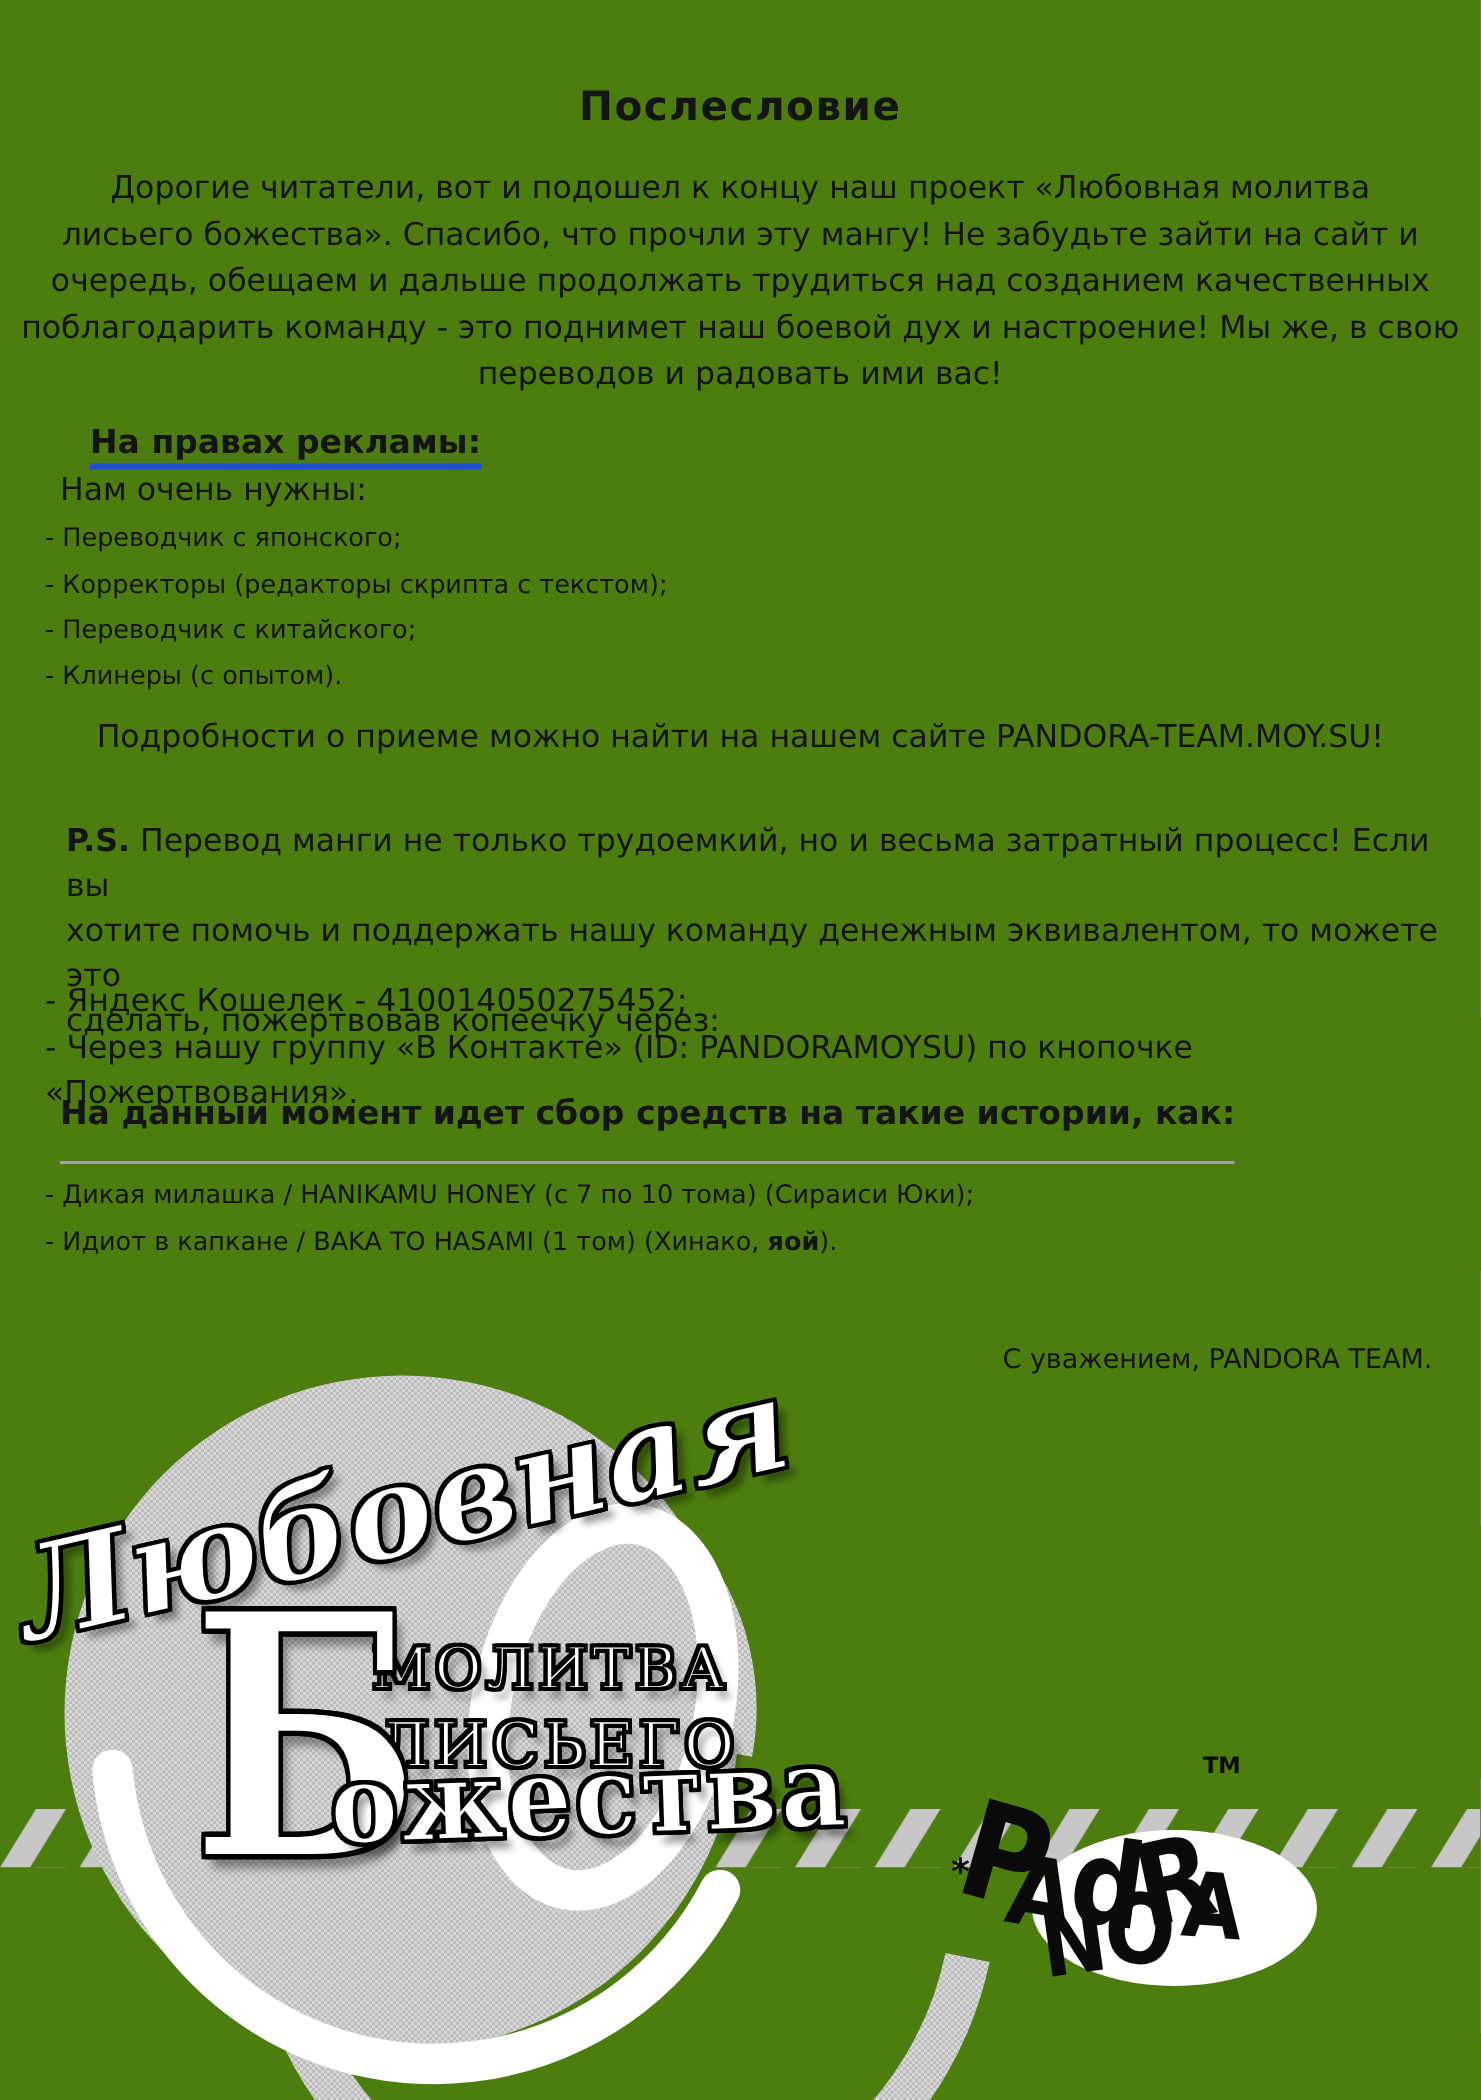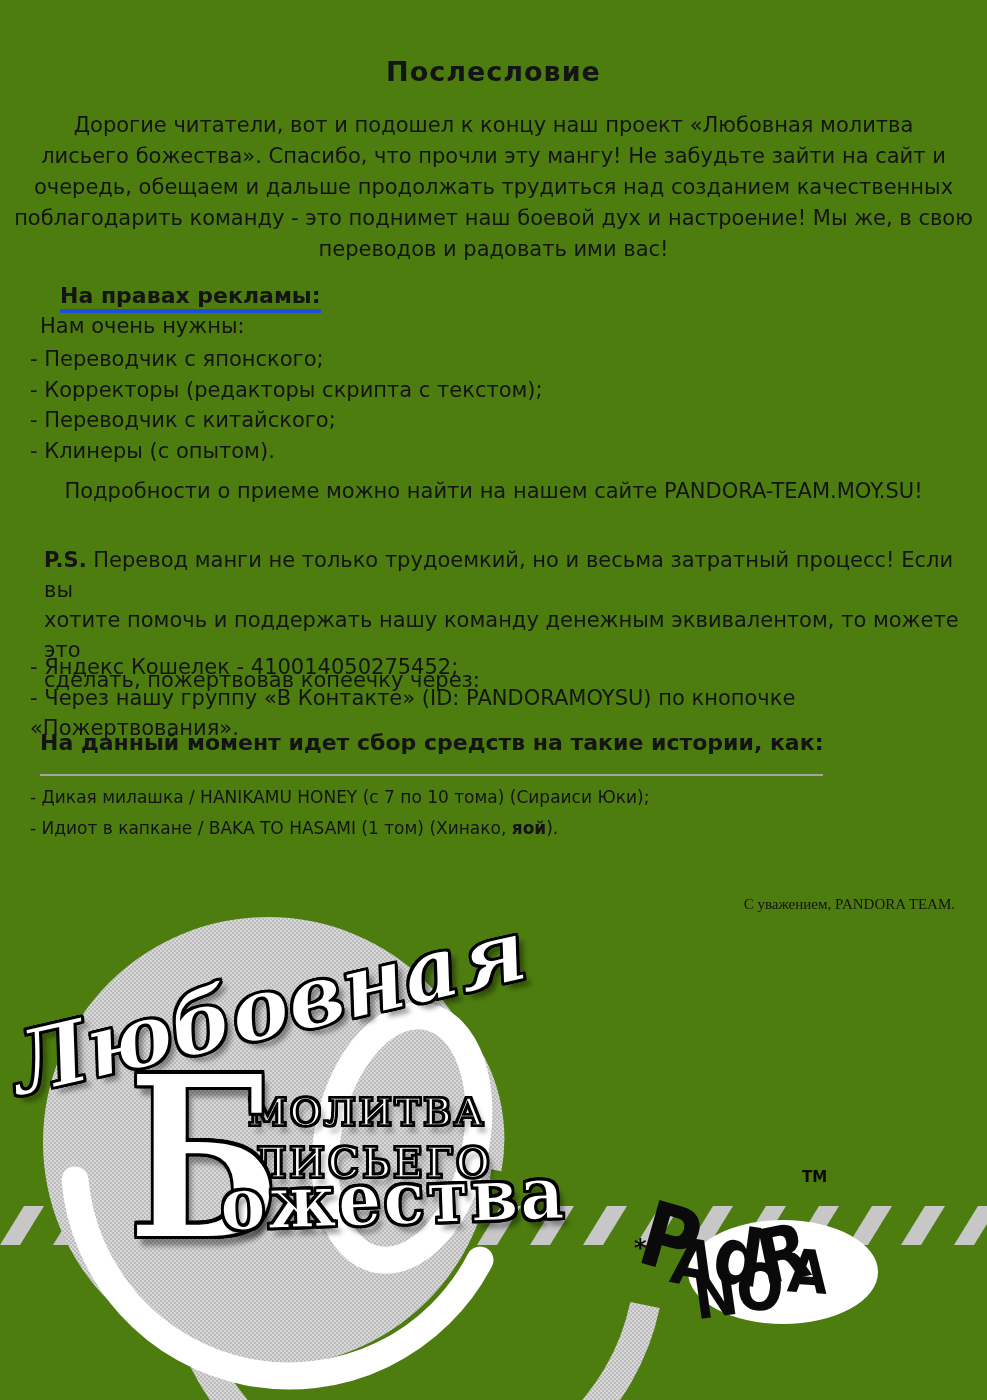--- a/index.html
+++ b/index.html
@@ -9,28 +9,28 @@
     margin:0 auto;
   }
   
   .title{position:absolute;top:56px;left:0;width:100%;text-align:center;
     font-size:27px;font-weight:bold;letter-spacing:1px;}
   .intro{position:absolute;top:110px;left:0;width:100%;text-align:center;
     font-size:21px;line-height:31px;}
   .rec-head{position:absolute;top:283px;left:40px;font-size:22px;font-weight:bold;
     border-bottom:4px solid #1d4ed8;padding-bottom:1px;margin-left:20px;}
   .rec-sub{position:absolute;top:314px;left:40px;font-size:21px;}
-  .rec-items{position:absolute;top:344px;left:30px;font-size:21px;line-height:30.5px;}
+  .rec-items{position:absolute;top:344px;left:30px;font-size:17px;line-height:30.5px;}
   .details{position:absolute;top:479px;left:0;width:100%;text-align:center;font-size:21px;}
   .ps{position:absolute;top:545px;left:44px;width:915px;font-size:21px;line-height:30px;}
   .donate{position:absolute;top:652px;left:30px;font-size:21px;line-height:30.5px;}
   .fund-head{position:absolute;top:730px;left:40px;font-size:22px;font-weight:bold;
     border-bottom:2px solid #a3a3a3;padding-bottom:19px;}
   .fund-items{position:absolute;top:782px;left:30px;font-size:17px;line-height:30.5px;}
-  .signature{position:absolute;top:896px;right:32px;font-size:15px;font-family:Liberation Serif, serif;}
+  .signature{position:absolute;top:896px;right:32px;font-size:18px;}
   .b{font-weight:bold;}
 
   
   .logo-svg{position:absolute;left:0;top:880px;}
   .ow{ 
     color:#ffffff;
     -webkit-text-stroke:1.5px #000;
     text-shadow:
       -2px -2px 0 #000, 2px -2px 0 #000, -2px 2px 0 #000, 2px 2px 0 #000,
       -2px 0 0 #000, 2px 0 0 #000, 0 -2px 0 #000, 0 2px 0 #000,

